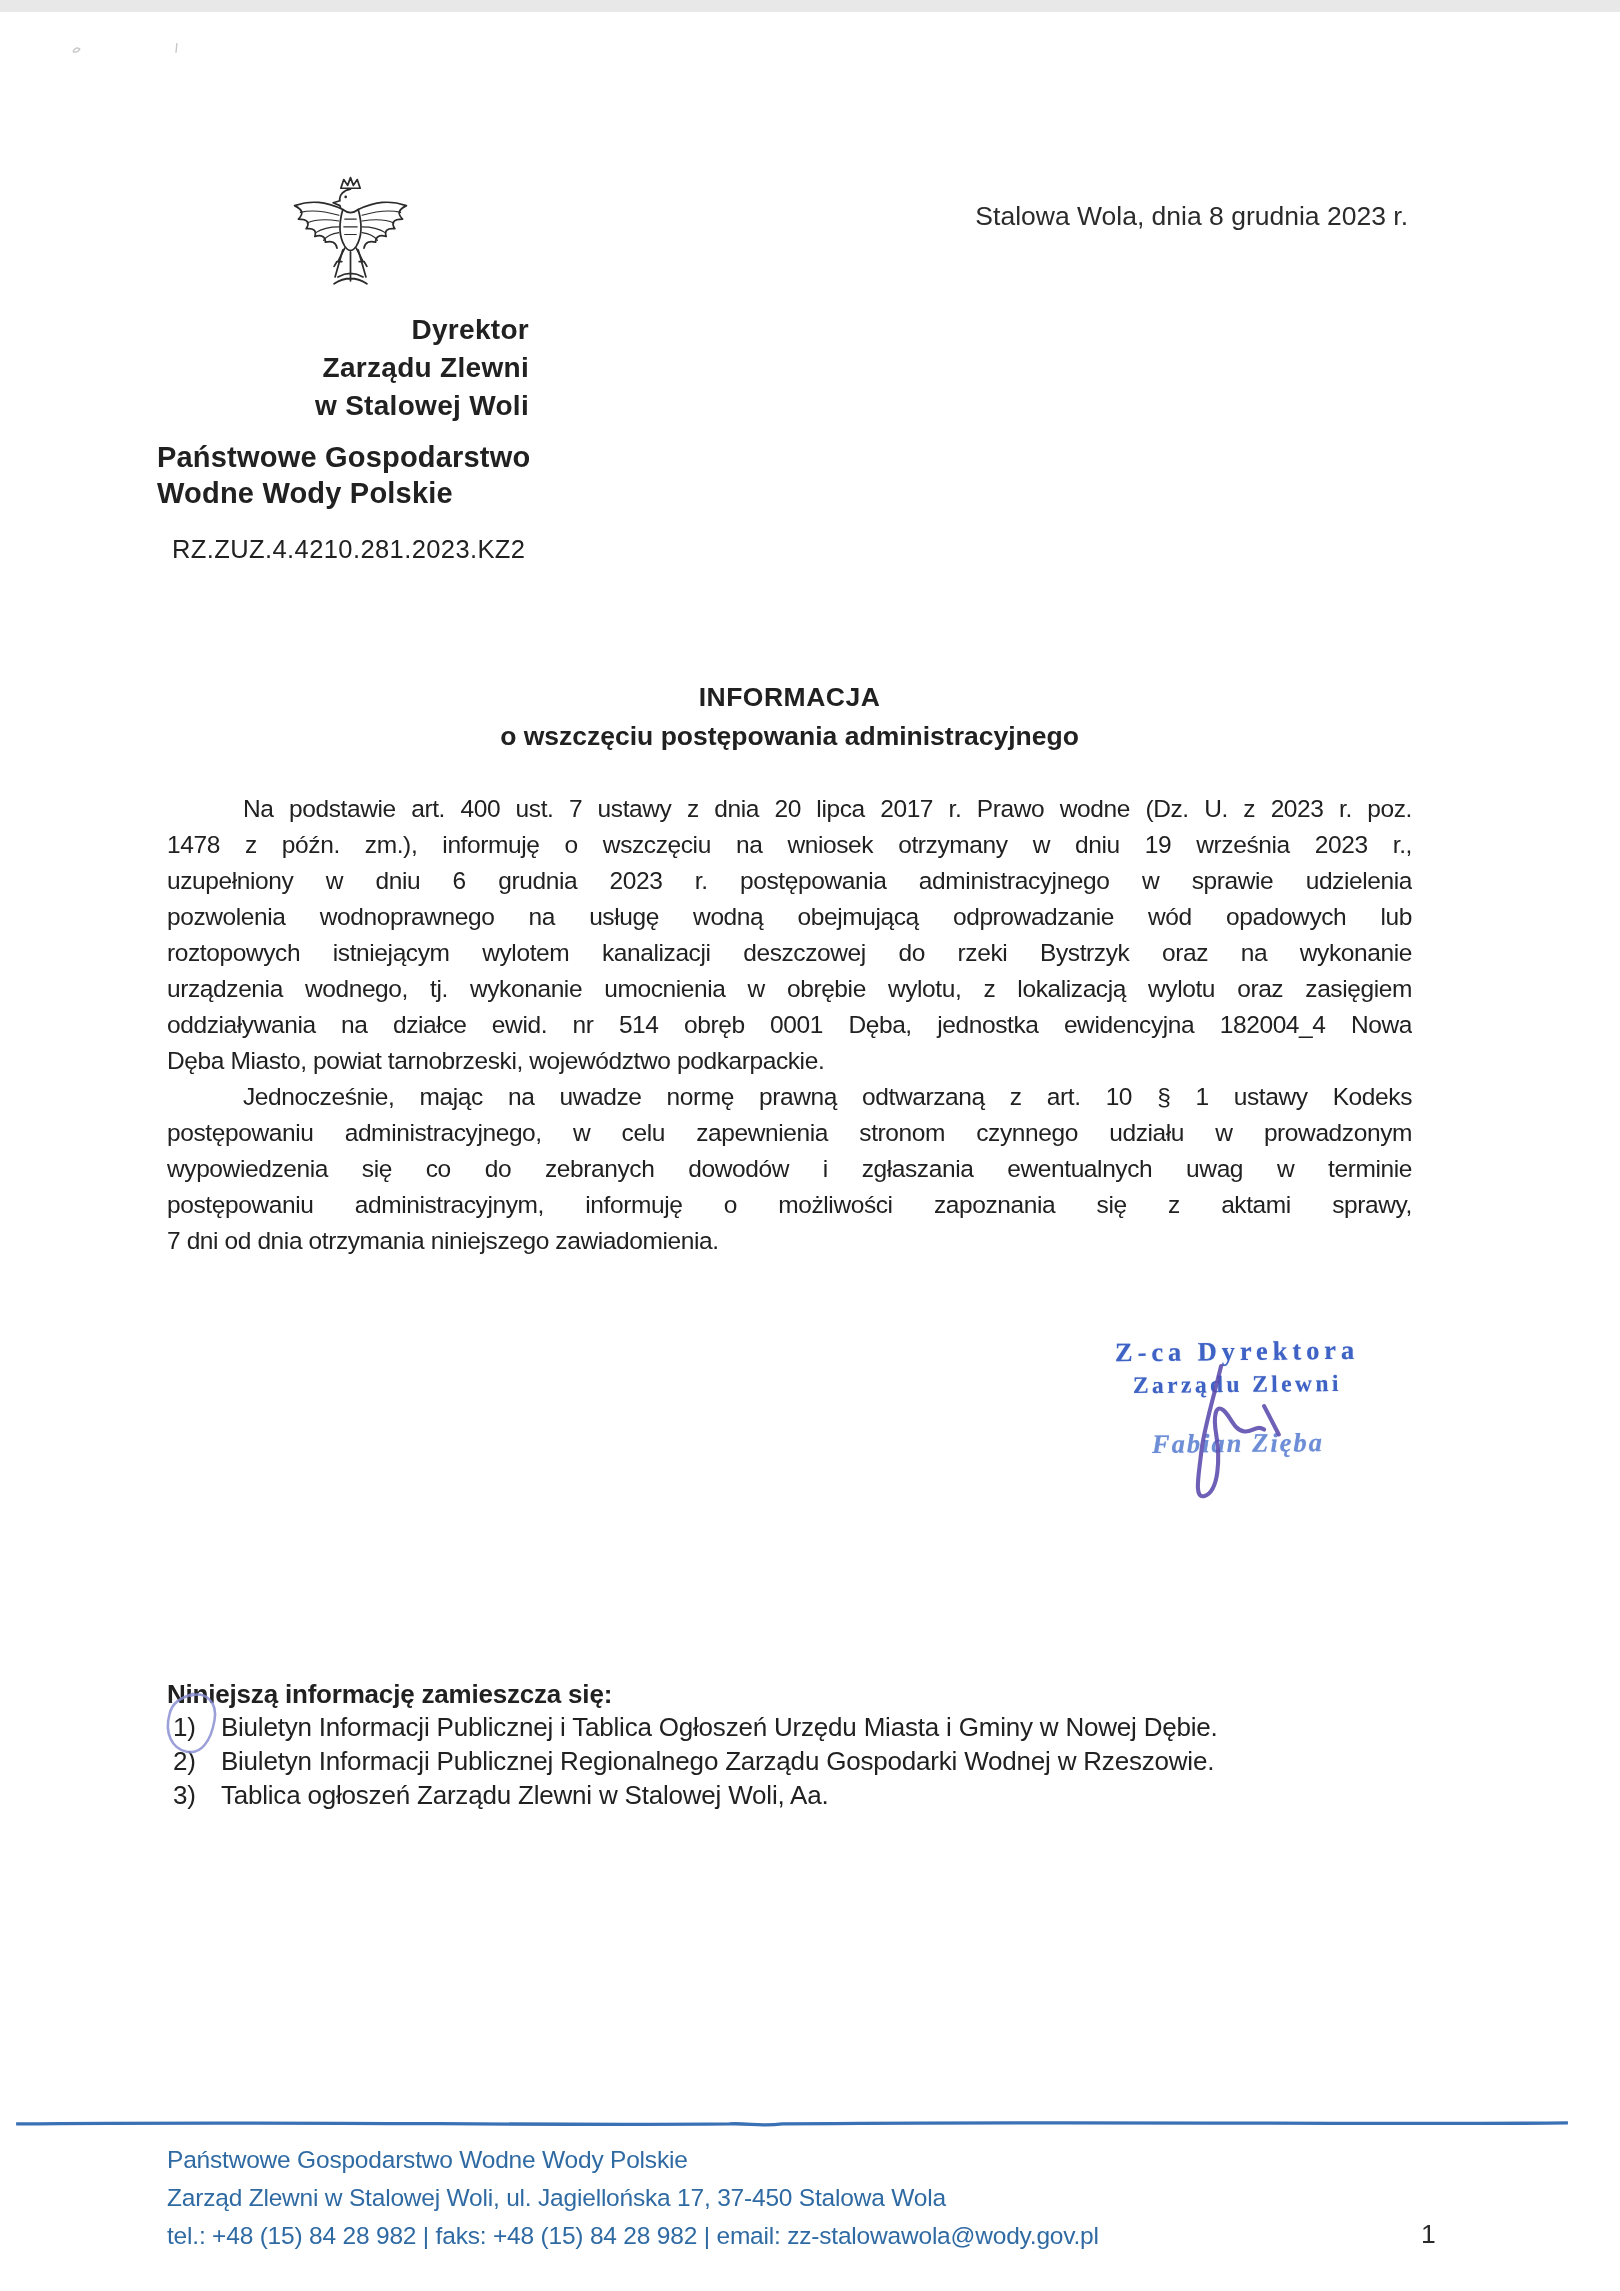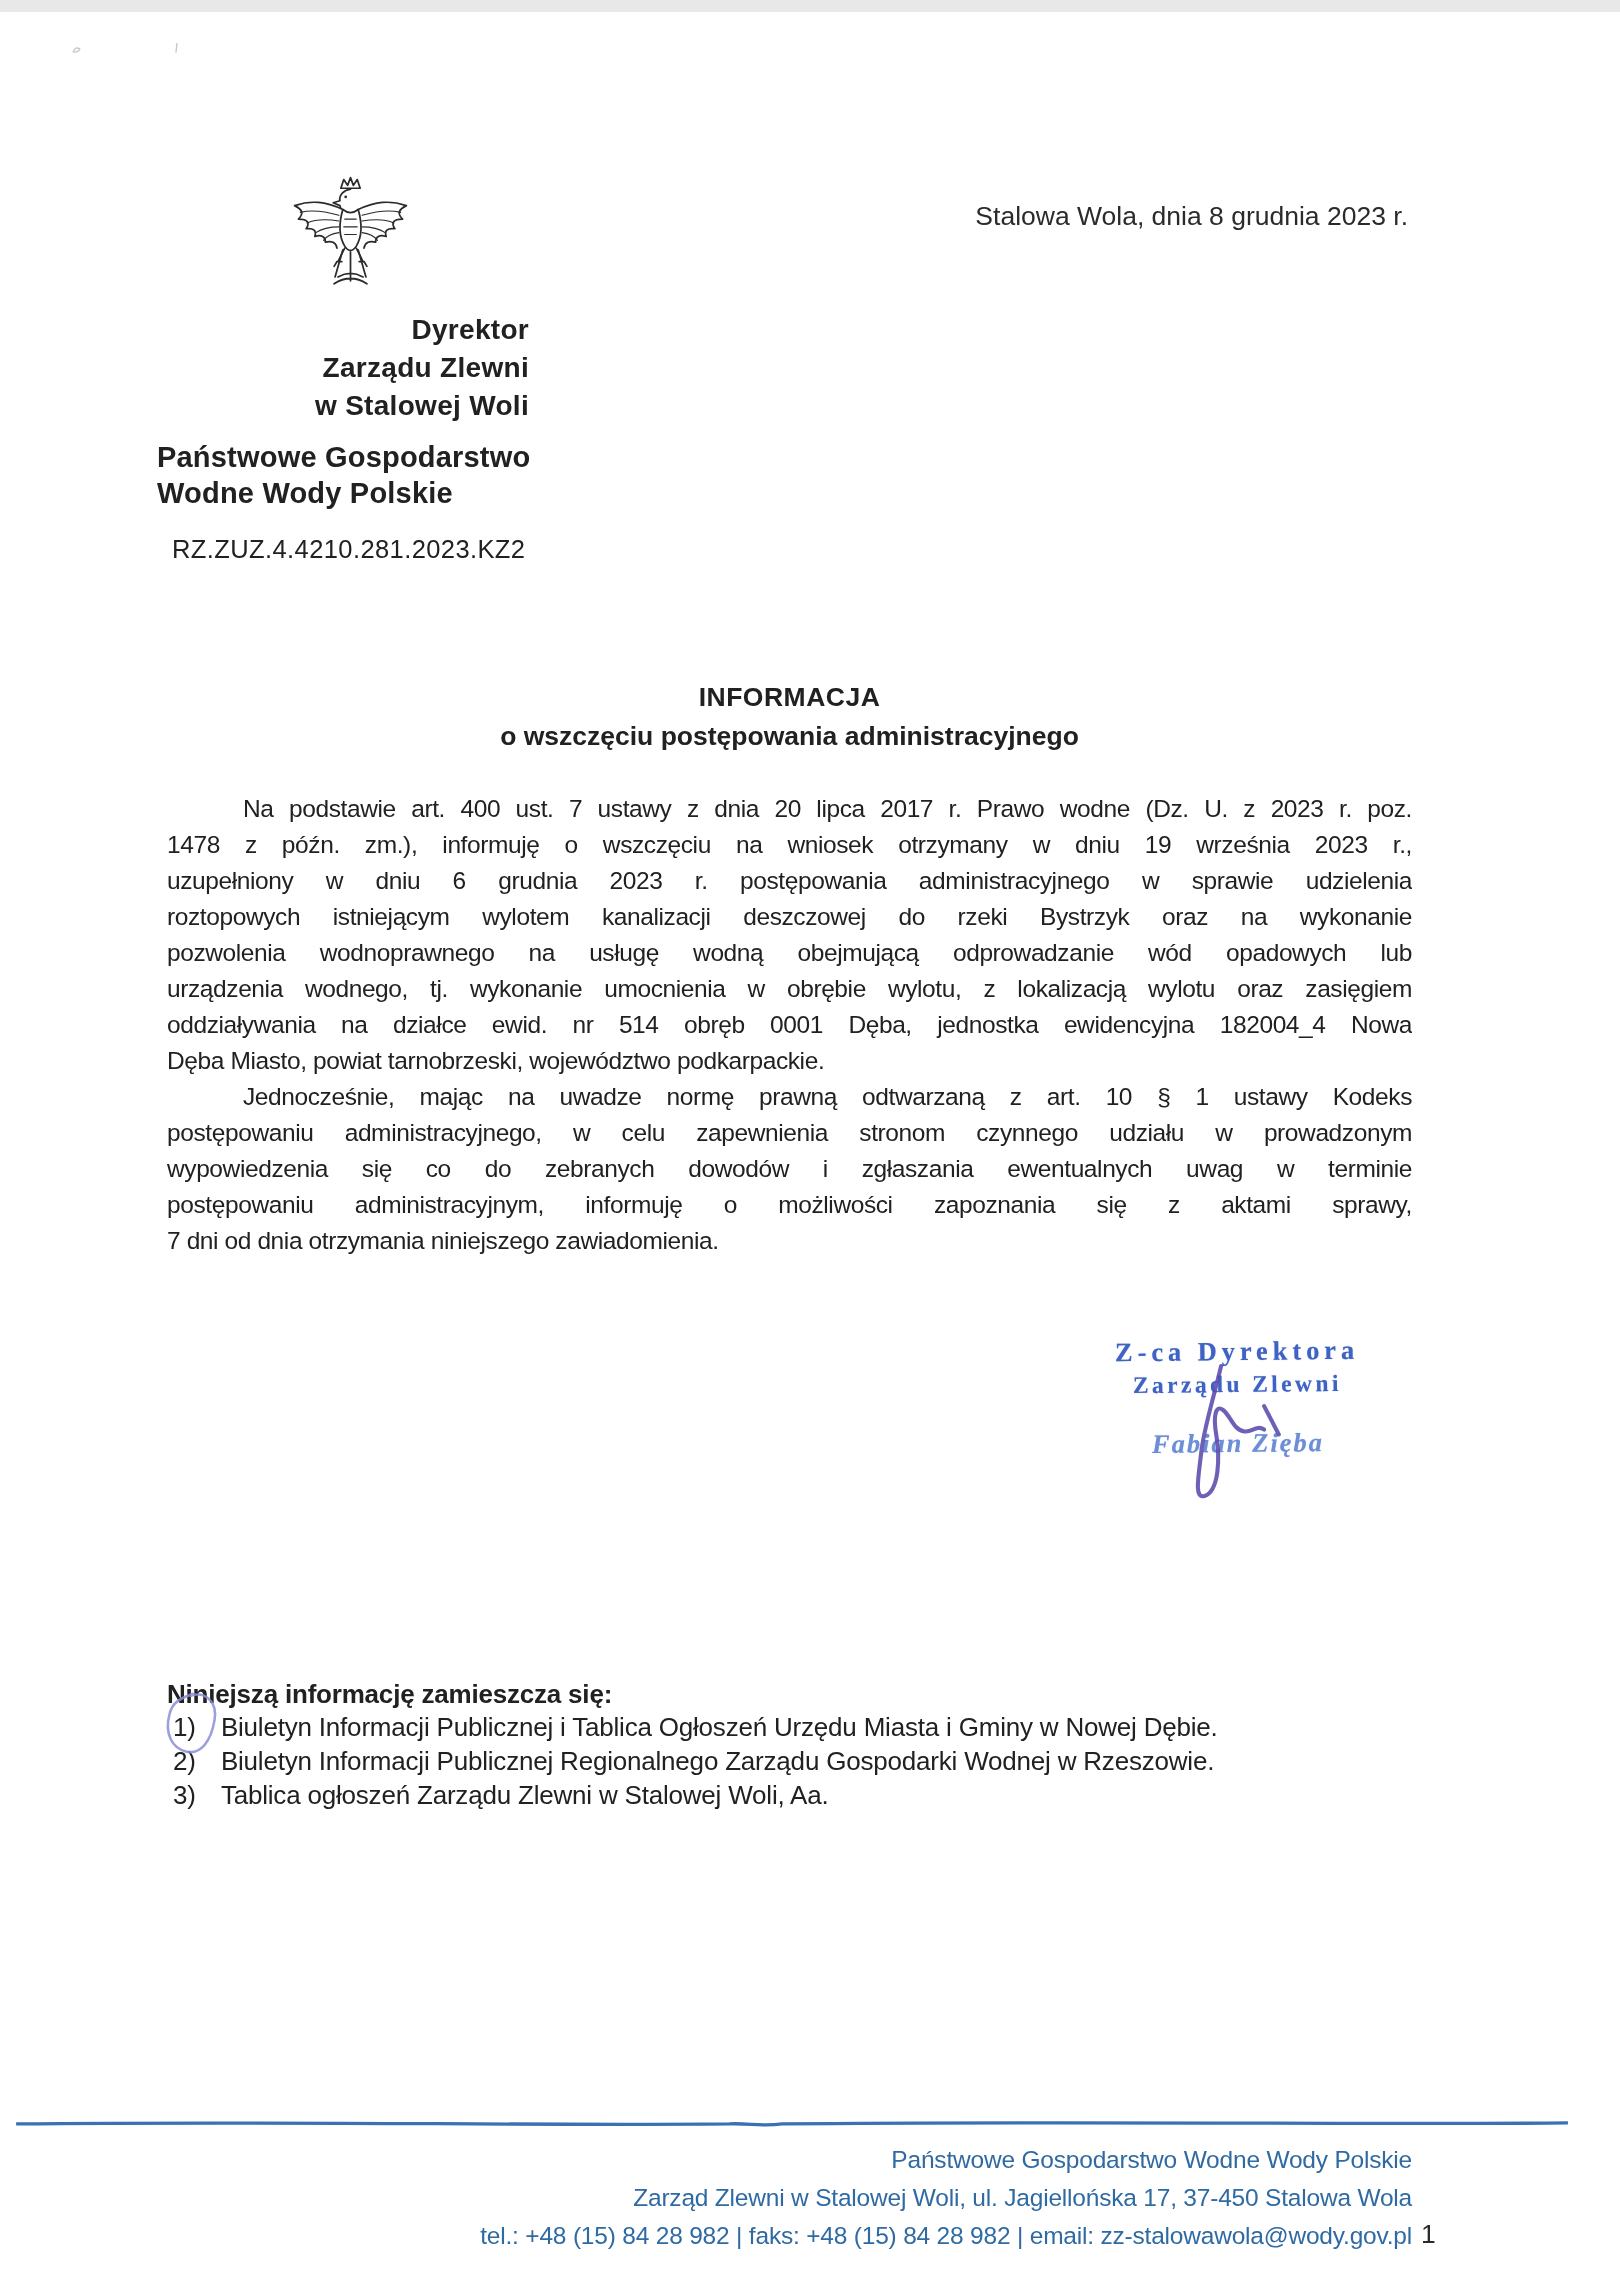--- a/index.html
+++ b/index.html
@@ -51,21 +51,21 @@
               color:var(--stamp-name-blue,#6d8ed6);text-shadow:0 0 1px rgba(109,142,214,.6);}
   .sig-svg{left:1137px;top:1336px;}
   
   .dist{left:167px;top:1666px;width:1274px;font-size:26px;}
   .dist-head{font-weight:bold;line-height:32px;letter-spacing:-0.2px;}
   .dist-item{line-height:34px;letter-spacing:-0.2px;}
   .dist-num{display:inline-block;width:48px;padding-left:5.9px;}
   .oval-svg{left:161px;top:1678px;}
   
   .rule-svg{left:13.7px;top:2107px;}
-  .footer{left:167px;top:2129px;width:1245px;text-align:right;
+  .footer{left:167px;top:2129px;width:1245px;text-align:left;
           color:var(--footer-blue,#2f6aa3);font-size:24.5px;line-height:38px;letter-spacing:-0.2px;}
   .pagenum{left:1421px;top:2207px;font-size:26.5px;color:#2b2b2b;}
 </style>
 </head>
 <body>
 
 <div class="page">
 
   <svg class="artifact" style="left:71px;top:33px;" width="13.7" height="11.8" viewBox="0 0 14 12">
     <path d="M2 7 Q5 1 9 4 Q7 8 2 7" fill="none" stroke="#9a9a9a" stroke-width="1.4"></path>
@@ -106,22 +106,22 @@
 
   <div class="abs title-block">
     <div class="title-main">INFORMACJA</div>
     <div class="title-sub">o wszczęciu postępowania administracyjnego</div>
   </div>
 
   <div class="abs body-block">
     <div class="bline ind">Na podstawie art. 400 ust. 7 ustawy z dnia 20 lipca 2017 r. Prawo wodne (Dz. U. z 2023 r. poz.</div>
     <div class="bline">1478 z późn. zm.), informuję o wszczęciu na wniosek otrzymany w dniu 19 września 2023 r.,</div>
     <div class="bline">uzupełniony w dniu 6 grudnia 2023 r. postępowania administracyjnego w sprawie udzielenia</div>
+    <div class="bline">pozwolenia wodnoprawnego na usługę wodną obejmującą odprowadzanie wód opadowych lub</div>
     <div class="bline">roztopowych istniejącym wylotem kanalizacji deszczowej do rzeki Bystrzyk oraz na wykonanie</div>
-    <div class="bline">pozwolenia wodnoprawnego na usługę wodną obejmującą odprowadzanie wód opadowych lub</div>
     <div class="bline">urządzenia wodnego, tj. wykonanie umocnienia w obrębie wylotu, z lokalizacją wylotu oraz zasięgiem</div>
     <div class="bline">oddziaływania na działce ewid. nr 514 obręb 0001 Dęba, jednostka ewidencyjna 182004_4 Nowa</div>
     <div class="bline last">Dęba Miasto, powiat tarnobrzeski, województwo podkarpackie.</div>
     <div class="bline ind">Jednocześnie, mając na uwadze normę prawną odtwarzaną z art. 10 § 1 ustawy Kodeks</div>
     <div class="bline">postępowaniu administracyjnego, w celu zapewnienia stronom czynnego udziału w prowadzonym</div>
     <div class="bline">wypowiedzenia się co do zebranych dowodów i zgłaszania ewentualnych uwag w terminie</div>
     <div class="bline">postępowaniu administracyjnym, informuję o możliwości zapoznania się z aktami sprawy,</div>
     <div class="bline last">7 dni od dnia otrzymania niniejszego zawiadomienia.</div>
   </div>
 

